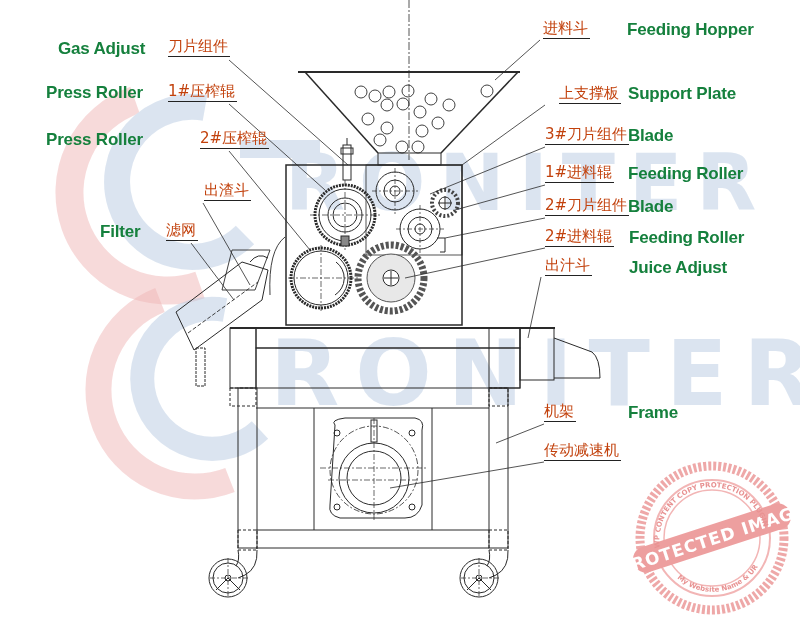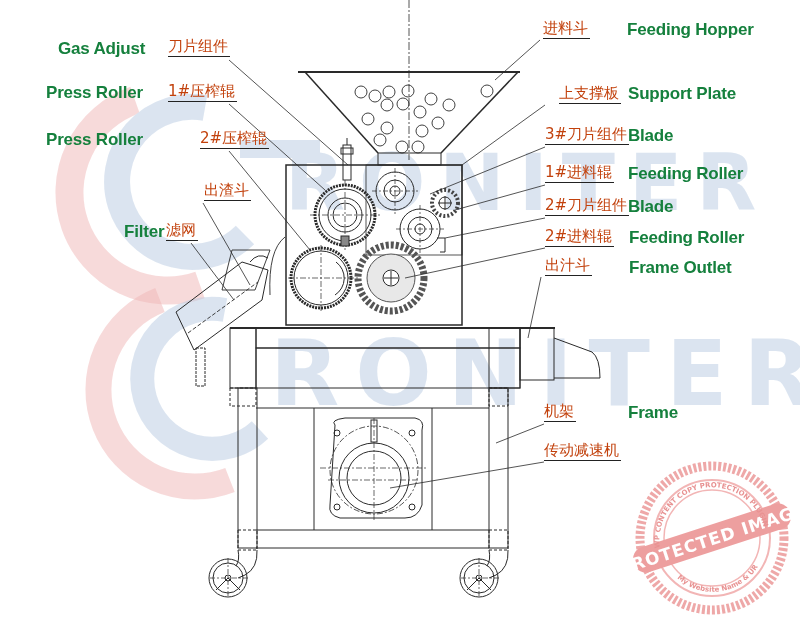--- a/index.html
+++ b/index.html
@@ -223,21 +223,21 @@
   <span class="cn" style="left:168px; top:38px;">刀片组件</span>
 
   <span class="en right" style="left:46px; top:83px;">Press Roller</span>
   <span class="cn" style="left:168px; top:83px;">1#压榨辊</span>
 
   <span class="en right" style="left:46px; top:130px;">Press Roller</span>
   <span class="cn" style="left:168px; top:130px;margin-left:32px;">2#压榨辊</span>
 
   <span class="cn" style="left:168px; top:182px;margin-left:36px;">出渣斗</span>
 
-  <span class="en right" style="left:124px; top:222px;">Filter</span>
+  <span class="en right" style="left:100px; top:222px;">Filter</span>
   <span class="cn" style="left:160px; top:222px;margin-left:6px;">滤网</span>
 
   <span class="cn" style="left:543px; top:20px;">进料斗</span>
   <span class="en" style="left:627px; top:20px;">Feeding Hopper</span>
 
   <span class="cn" style="left:559px; top:85px;">上支撑板</span>
   <span class="en" style="left:628px; top:84px;">Support Plate</span>
 
   <span class="cn" style="left:545px; top:126px;">3#刀片组件</span>
   <span class="en" style="left:628px; top:126px;">Blade</span>
@@ -245,19 +245,19 @@
   <span class="cn" style="left:545px; top:164px;">1#进料辊</span>
   <span class="en" style="left:628px; top:164px;">Feeding Roller</span>
 
   <span class="cn" style="left:545px; top:197px;">2#刀片组件</span>
   <span class="en" style="left:628px; top:197px;">Blade</span>
 
   <span class="cn" style="left:545px; top:228px;">2#进料辊</span>
   <span class="en" style="left:629px; top:228px;">Feeding Roller</span>
 
   <span class="cn" style="left:545px; top:257px;">出汁斗</span>
-  <span class="en" style="left:629px; top:258px;">Frame Outlet</span>
+  <span class="en" style="left:629px; top:258px;">Juice Adjust</span>
 
   <span class="cn" style="left:544px; top:403px;">机架</span>
   <span class="en" style="left:628px; top:403px;">Frame</span>
 
   <span class="cn" style="left:544px; top:442px;">传动减速机</span>
 </div>
 
 </body></html>

